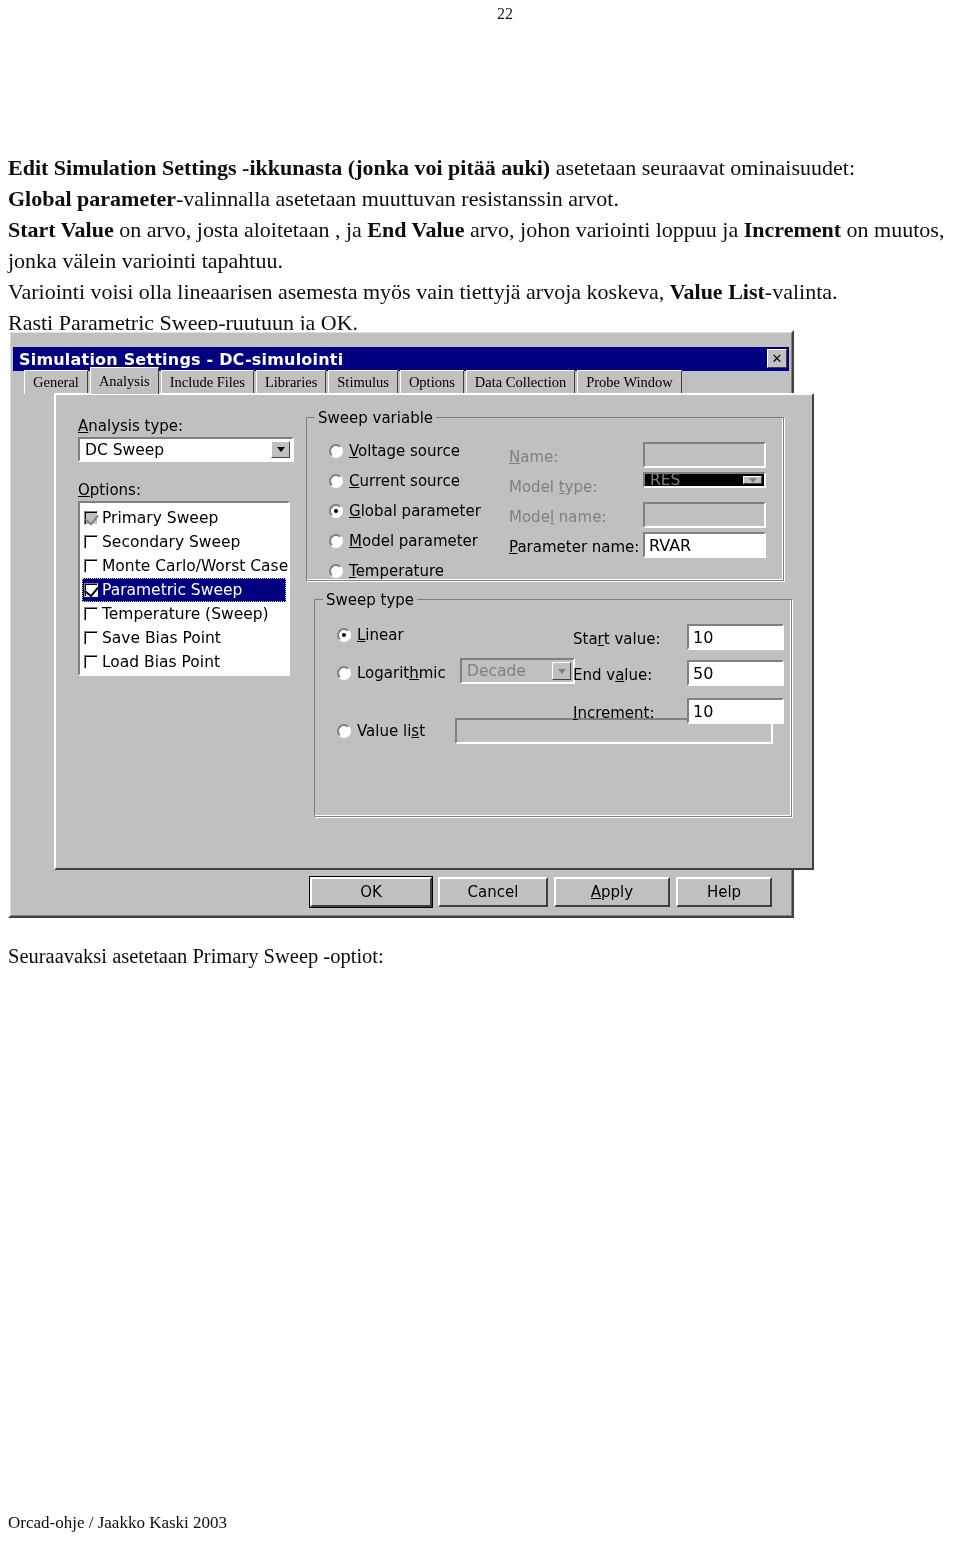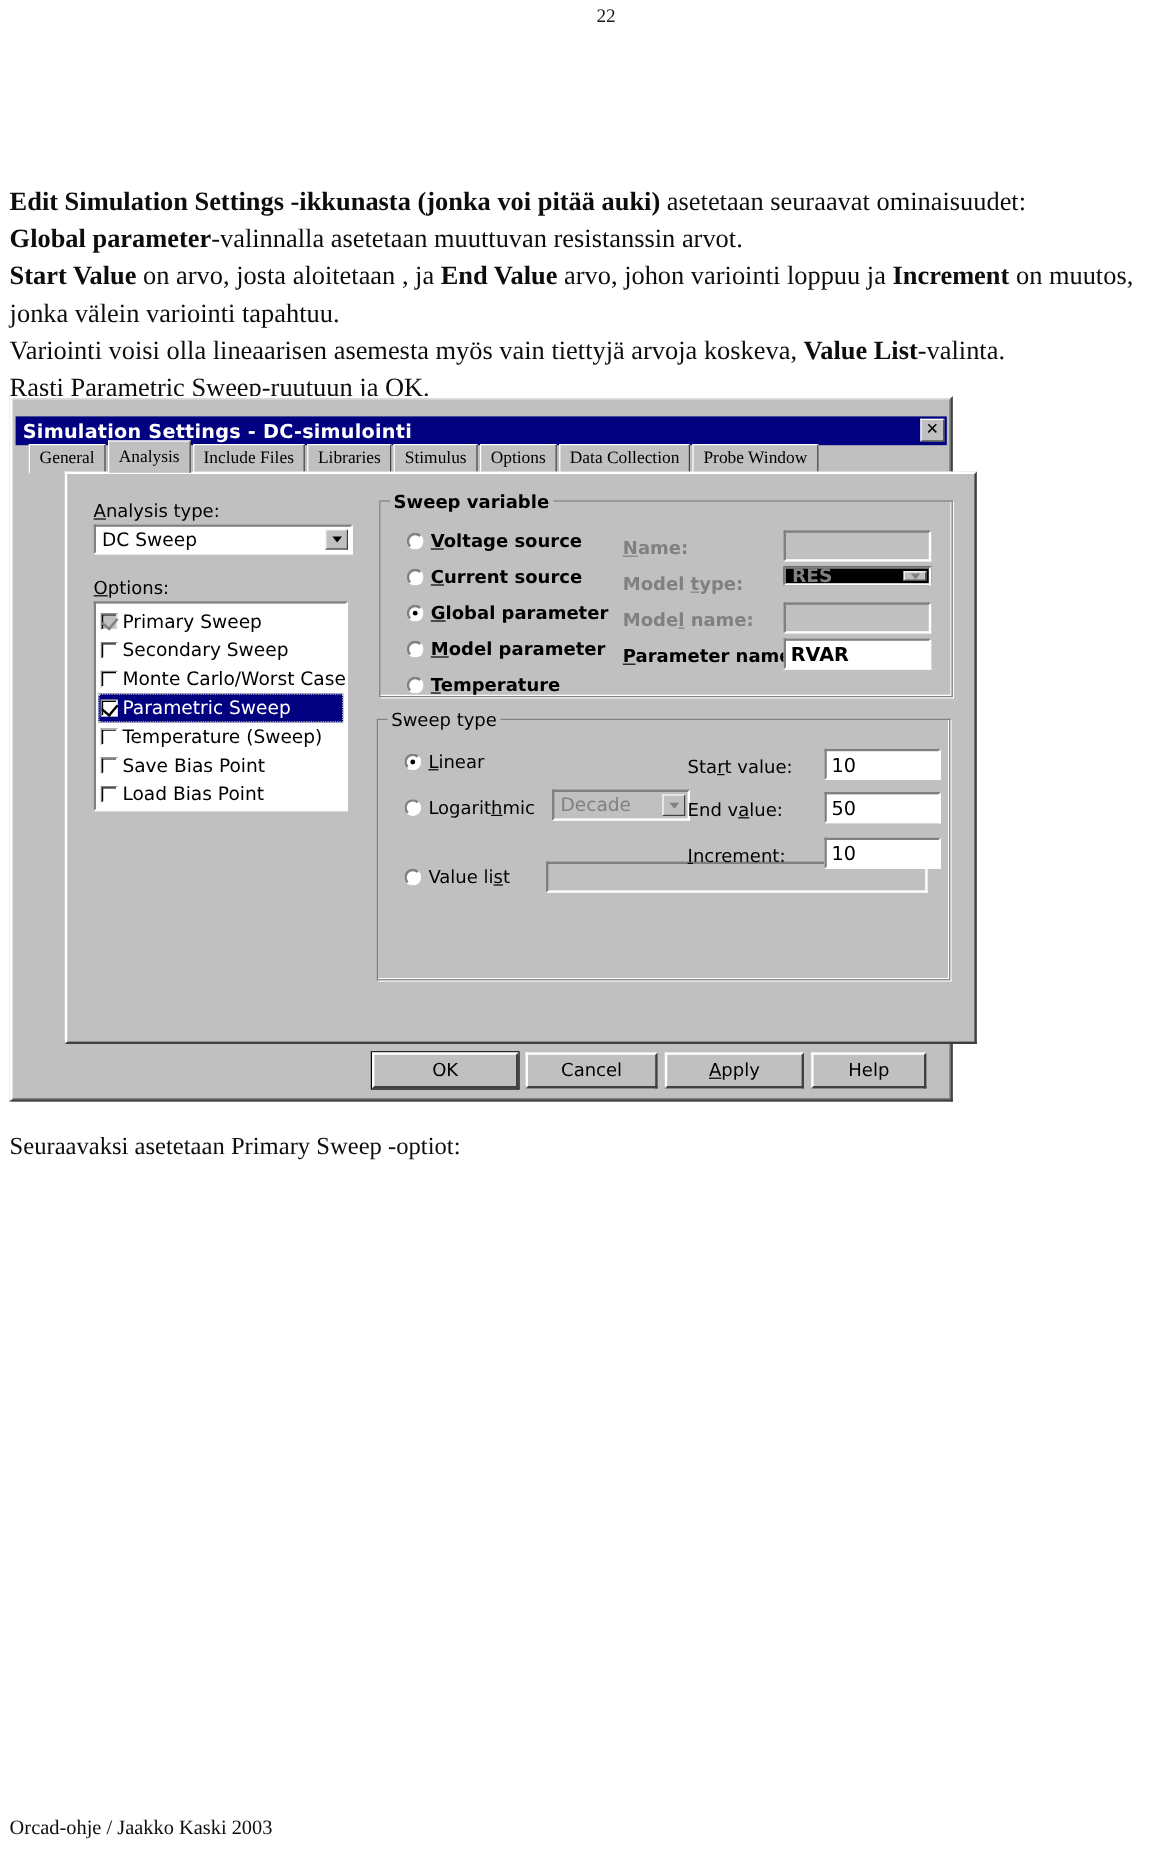--- a/index.html
+++ b/index.html
@@ -155,21 +155,21 @@
   .group{
     position:absolute;
     border:1px solid #808080;
     box-shadow:1px 1px 0 #ffffff, inset -1px -1px 0 #ffffff;
     box-sizing:border-box;
   }
   .group-title{
     position:absolute;top:-9px;left:8px;background:#c0c0c0;
     padding:0 3px;font-size:15px;color:#000;white-space:nowrap;
   }
-  #group-sweep-variable{left:260px;top:22px;width:478px;height:164px;font-weight:bold;}
+  #group-sweep-variable{left:250px;top:22px;width:478px;height:164px;}
   #group-sweep-type{left:258px;top:204px;width:478px;height:218px;}
 
   
   .radio-row{position:absolute;display:flex;align-items:center;cursor:pointer;}
   .rdo{
     width:14px;height:14px;border-radius:50%;
     background:#ffffff;margin-right:6px;flex:0 0 auto;
     border:2px solid;
     border-color:#808080 #ffffff #ffffff #808080;
     position:relative;box-sizing:border-box;

